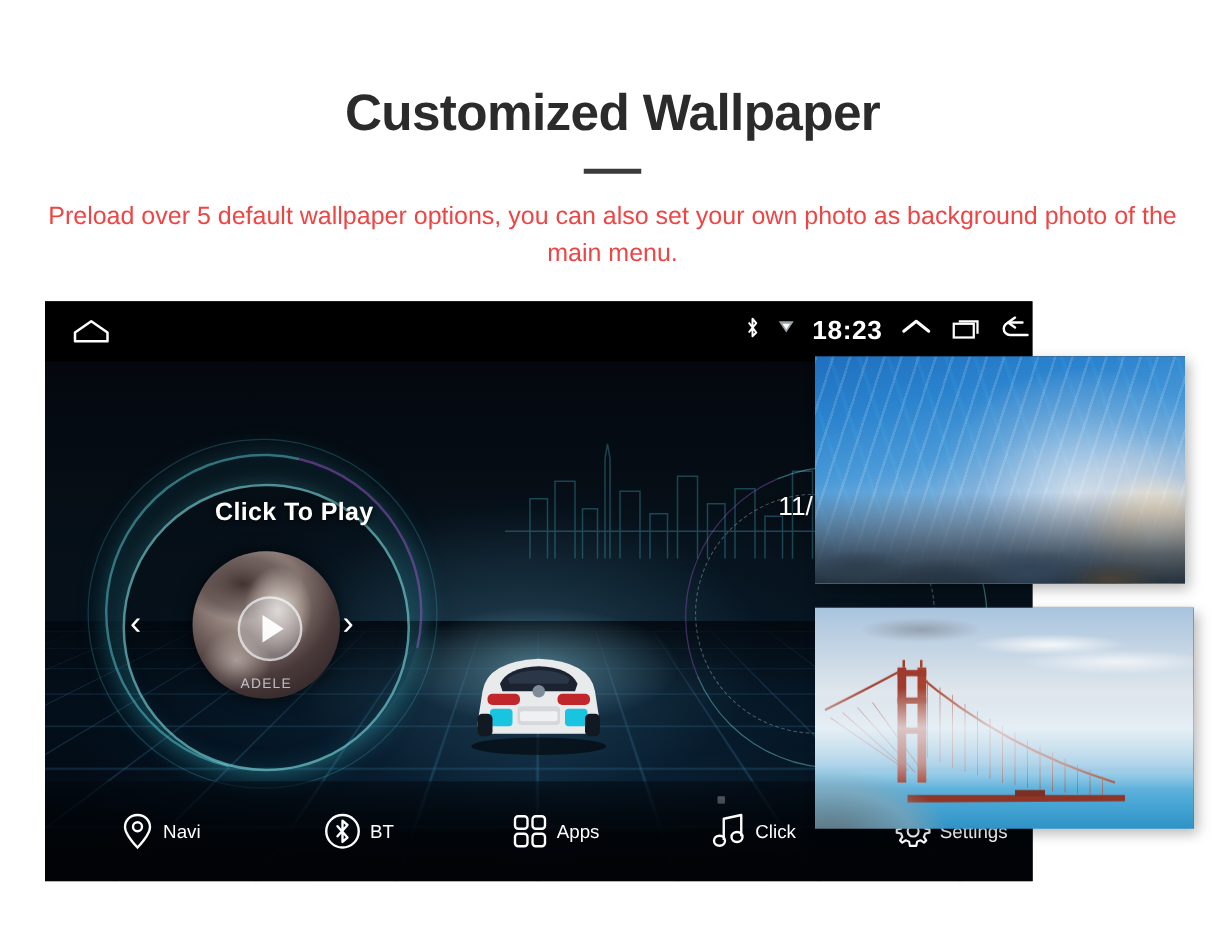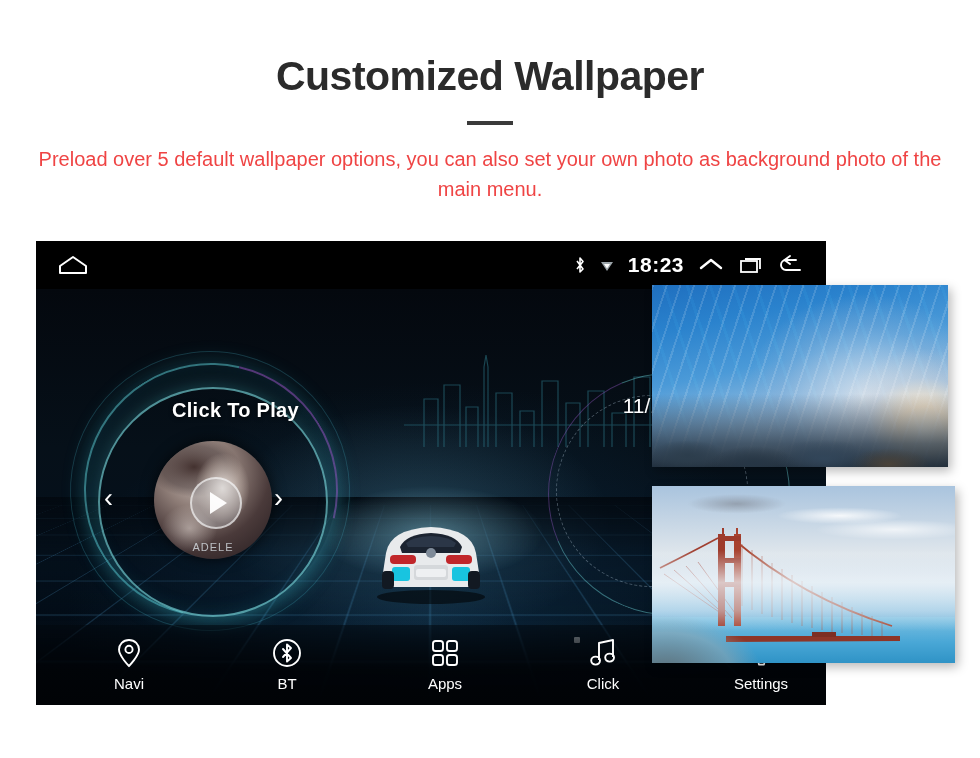--- a/index.html
+++ b/index.html
@@ -7,21 +7,21 @@
     width:980px;height:758px;
     background:#ffffff;
     font-family:"Liberation Sans", sans-serif;
     overflow:hidden;
     position:relative;
   }
 
   
   .page-header{
     width:980px;
-    padding-top:54px;
+    padding-top:68px;
     text-align:center;
     box-sizing:border-box;
   }
   .page-title{
     font-size:41px;
     font-weight:bold;
     color:#2b2b2b;
     letter-spacing:-0.5px;
     line-height:1.1;
     margin:0;
@@ -56,22 +56,22 @@
   
   .status-bar{
     position:absolute;left:0;top:0;
     width:100%;height:48px;
     background:#000;
     display:flex;align-items:center;
     z-index:6;
   }
   .home-btn{margin-left:22px;display:flex;align-items:center;}
   .status-right{
-    margin-left:auto;display:flex;align-items:center;
-    gap:14px;padding-right:22px;
+    margin-left:auto;display:flex;align-items:flex-start;
+    gap:14px;
   }
   .status-time{
     color:#fff;font-size:21px;font-weight:bold;
     letter-spacing:0.5px;
     font-family:"Liberation Sans", sans-serif;
   }
   .sysicon{display:flex;align-items:center;}
 
   
   .dash{
@@ -217,21 +217,21 @@
   }
 
   
   .bottom-nav{
     position:absolute;left:0;bottom:0;width:100%;height:80px;
     display:flex;align-items:center;
     z-index:6;
     background:linear-gradient(180deg, rgba(2,8,14,0.55) 0%, rgba(1,4,8,0.96) 55%, #010306 100%);
   }
   .nav-item{
-    flex:1;display:flex;flex-direction:column;
+    flex:1;display:flex;flex-direction:row;
     align-items:center;justify-content:center;gap:7px;padding-left:28px;
   }
   .nav-label{
     color:#ffffff;font-size:15px;font-weight:400;
     font-family:"Liberation Sans", sans-serif;
   }
   .nav-ico{height:30px;display:flex;align-items:center;justify-content:center;}
 
   
   .wall-thumb{

